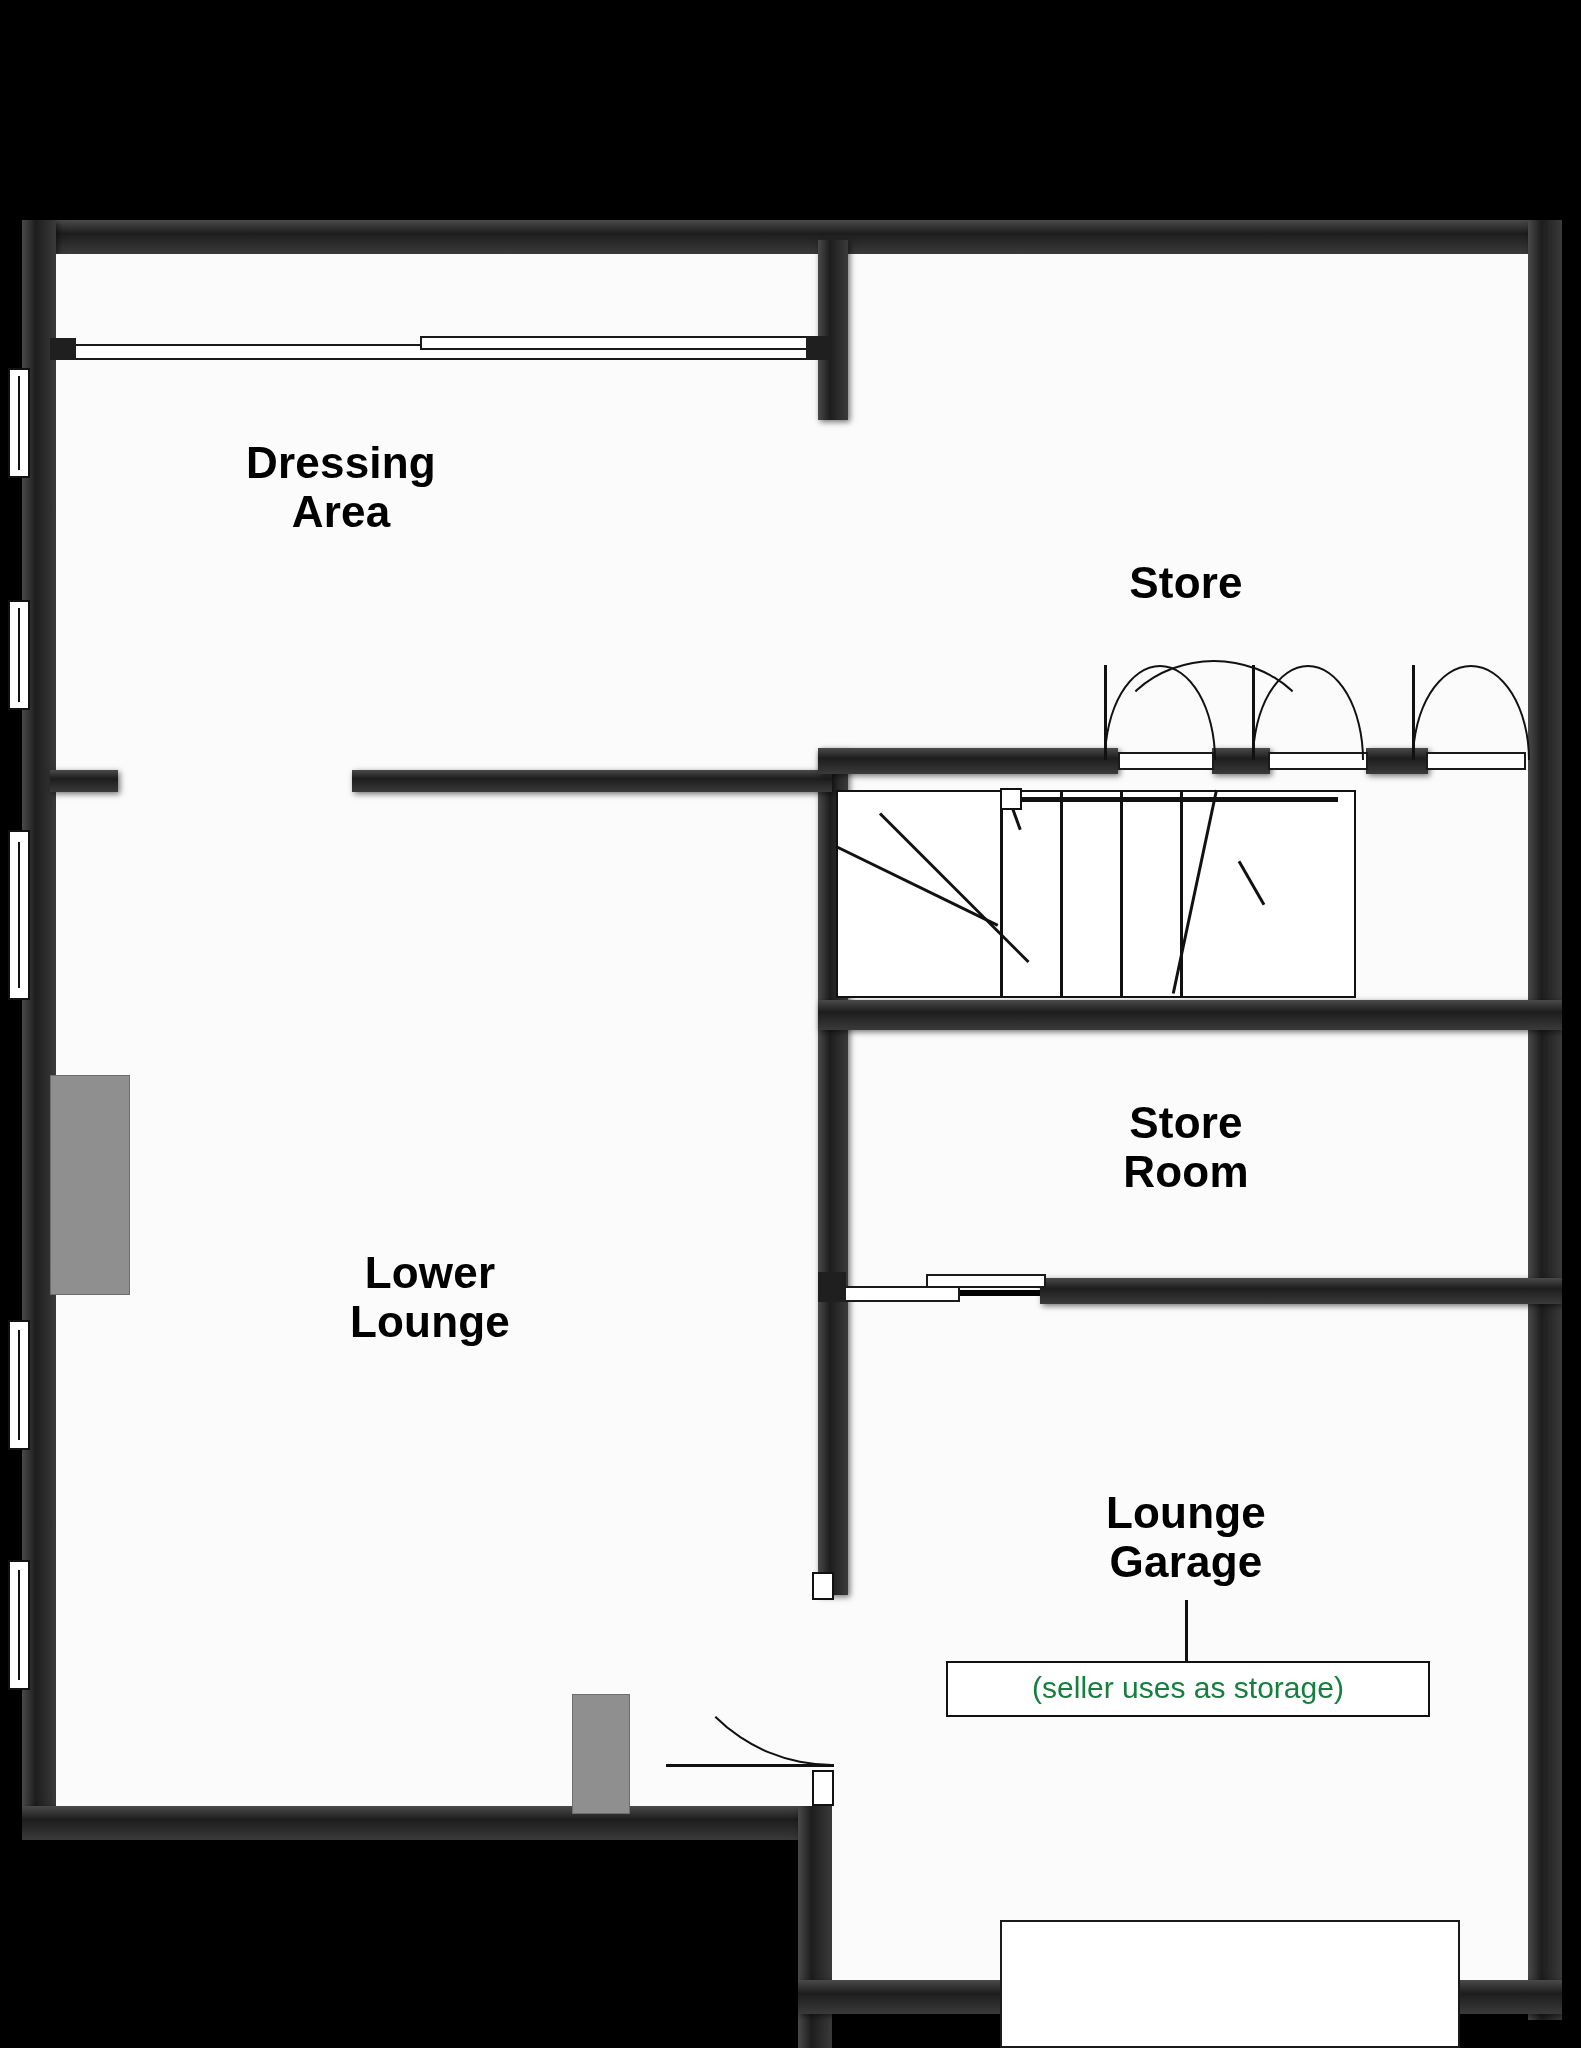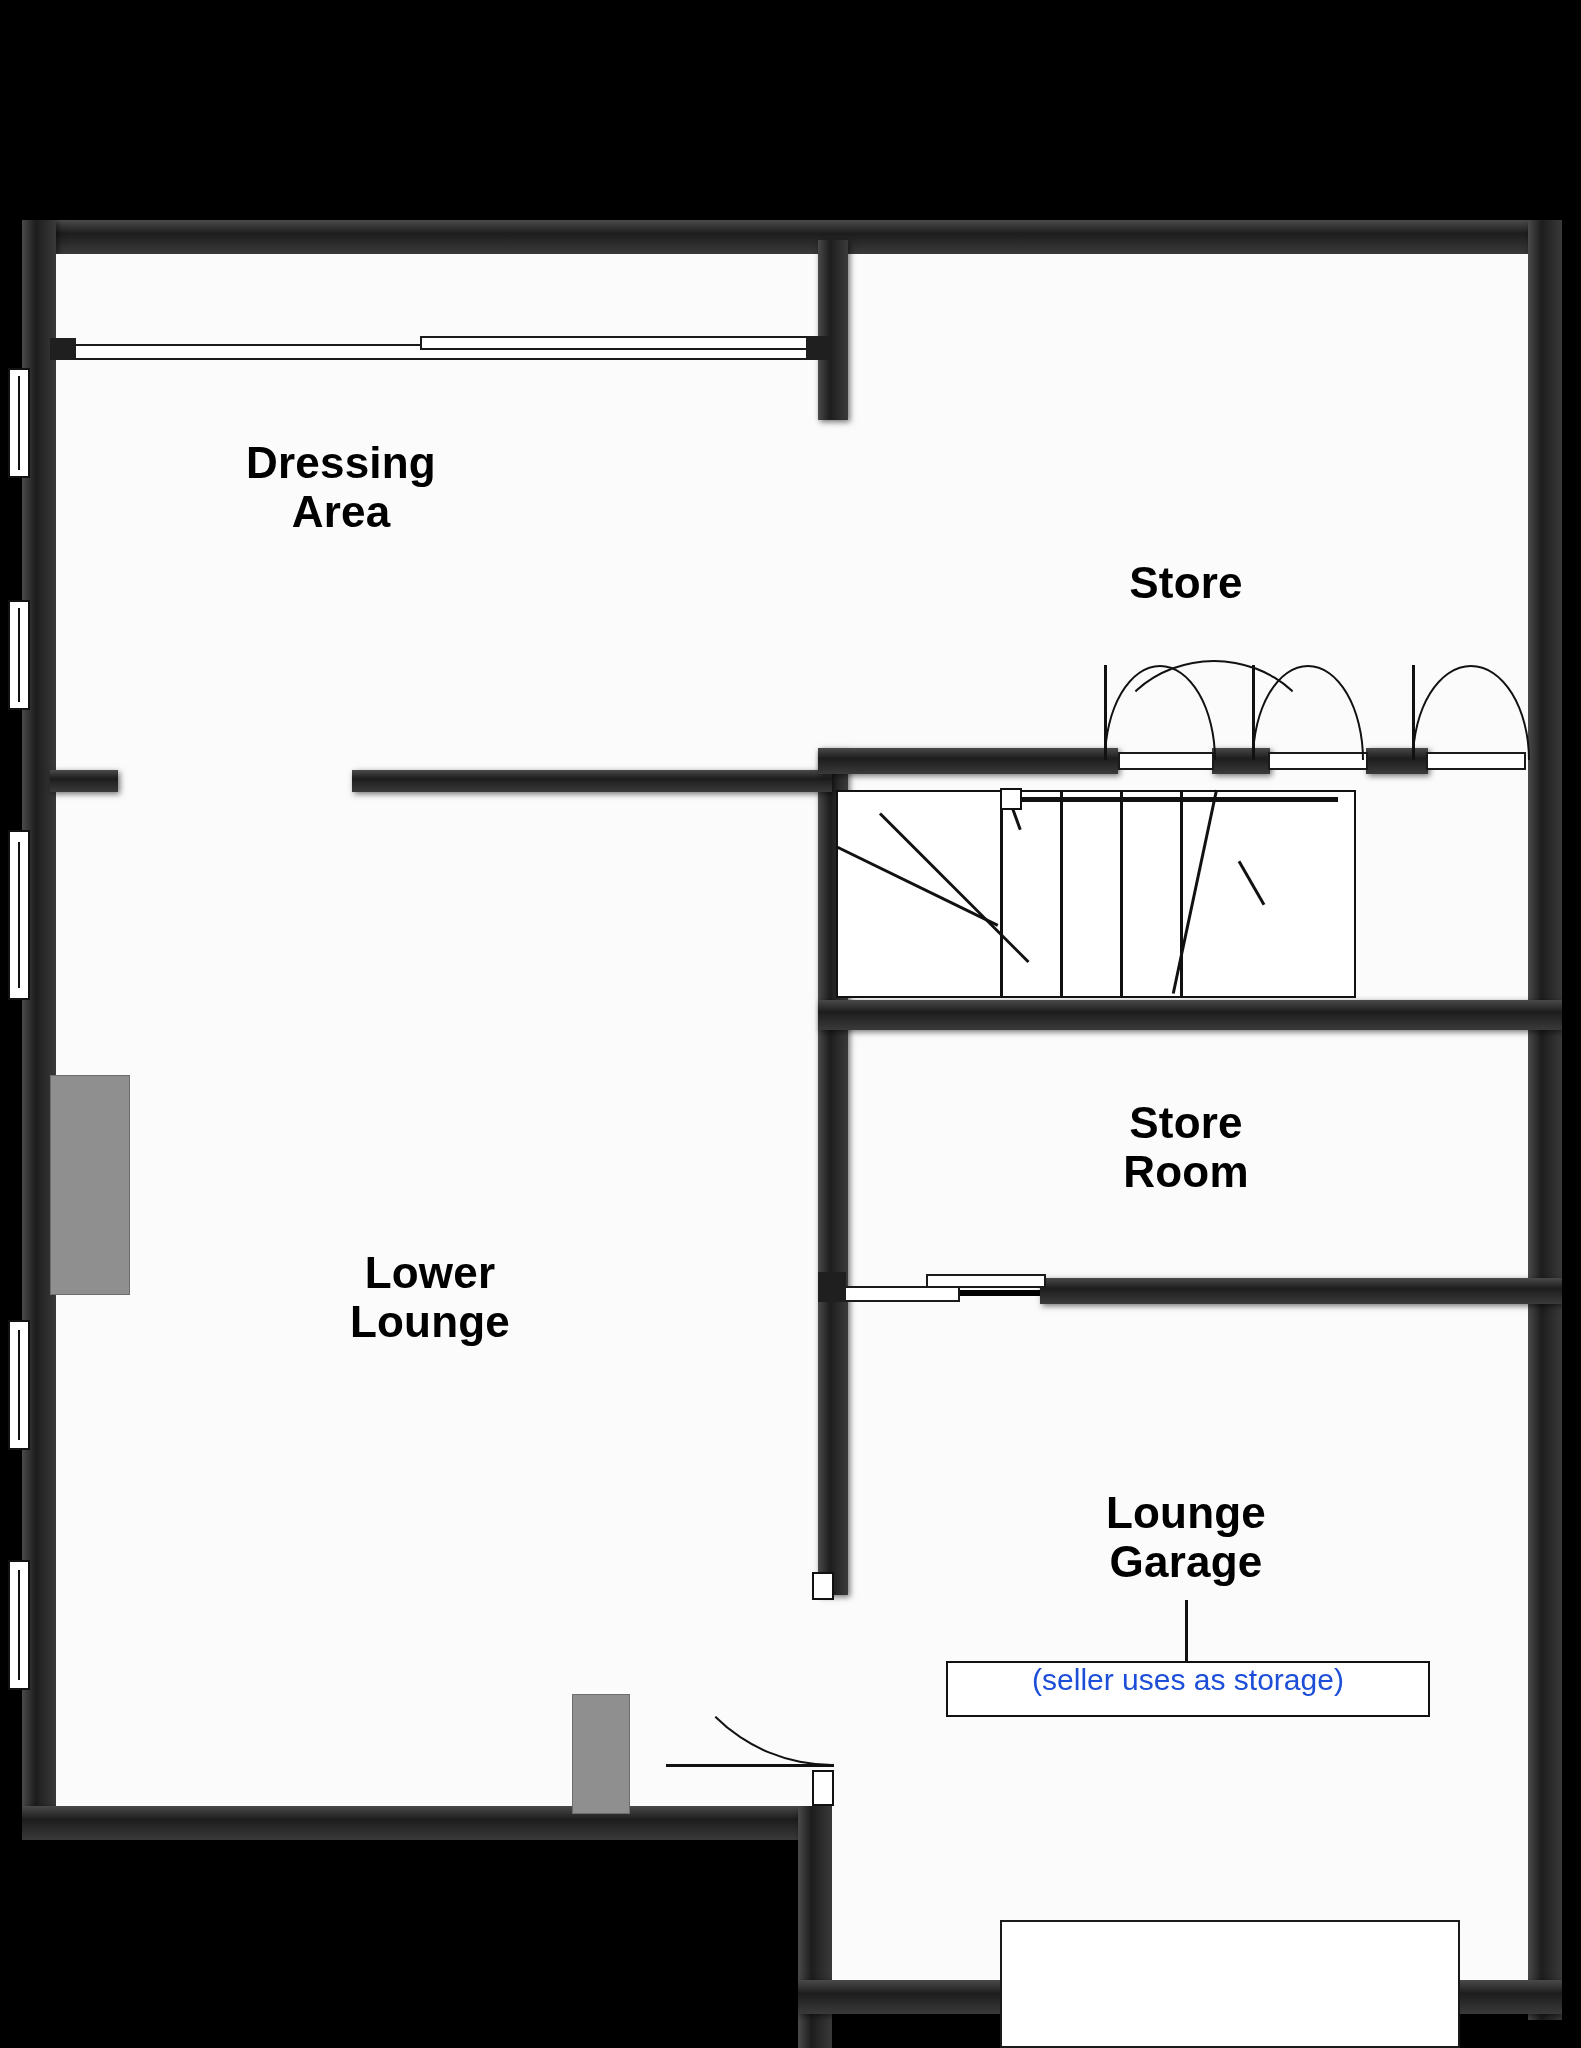--- a/index.html
+++ b/index.html
@@ -68,25 +68,25 @@
     font-weight: bold;
     text-align: center;
     line-height: 1.12;
     letter-spacing: 0.2px;
     white-space: pre-line;
   }
   .note {
     position: absolute;
     background: #ffffff;
     border: 2px solid #111111;
-    color: #1d4ed8;
+    color: #15803d;
     font-size: 30px;
     text-align: center;
     box-sizing: border-box;
-    padding-top: 0;
+    padding-top: 8px;
   }
   .leader {
     position: absolute;
     background: #111111;
   }
   .swing {
     position: absolute;
     border: 2px solid #111111;
     border-radius: 50%;
     box-sizing: border-box;

